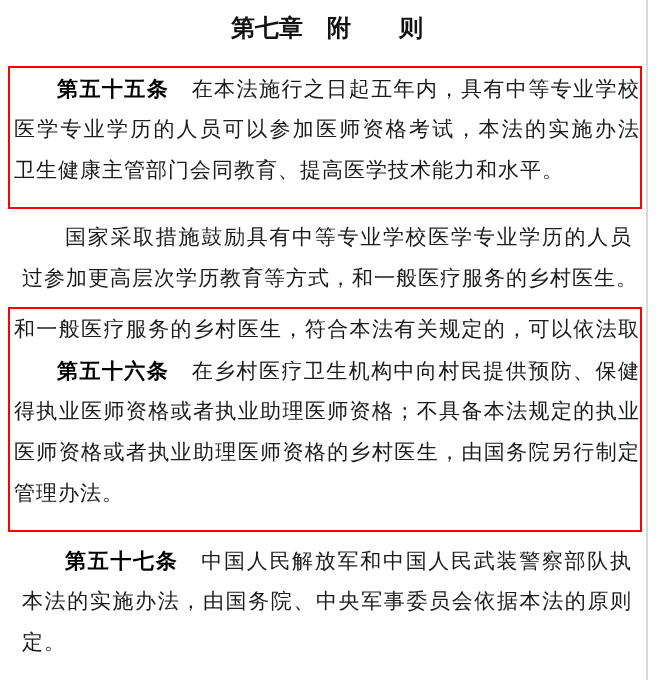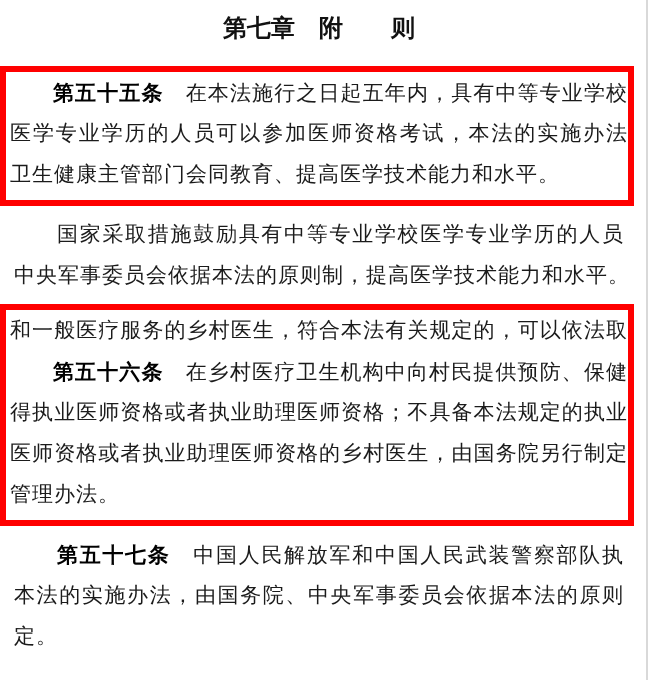--- a/index.html
+++ b/index.html
@@ -14,39 +14,39 @@
   }
   .page-edge {
     position: absolute;
     top: 0;
     left: 646px;
     width: 2px;
     height: 680px;
   }
   .doc {
     position: absolute;
-    left: 6px;
+    left: 14px;
     top: 0;
     width: 626px;
   }
   .chapter-title {
     margin: 12px 0 22px 0;
     font-size: 24px;
     line-height: 32px;
     font-weight: 700;
     text-align: center;
     font-family: "Liberation Sans", sans-serif;
     color: #111111;
     white-space: pre;
   }
   .para { margin: 8px; }
   .para.boxed {
-    border: 6px solid #f97316;
+    border: 2px solid #f97316;
     margin: 2px -2px 2px -6px;
-    padding: 0 0 5px 4px;
+    padding: 0 0 16px 4px;
   }
   .line {
     font-size: 21px;
     line-height: 41px;
     height: 41px;
     overflow: hidden;
     white-space: pre;
     letter-spacing: 1px;
   }
   .line.indent { text-indent: 43px; }
@@ -68,21 +68,21 @@
   <div class="doc">
     <h1 class="chapter-title">第七章　附　　则</h1>
     <div id="blocks">
         <div class="para boxed" style="border-color: rgb(255, 0, 0);">
           <div class="line indent fill"><span class="seg-bold">第五十五条</span><span class="seg">　在本法施行之日起五年内，具有中等专业学校</span></div>
           <div class="line fill"><span class="seg">医学专业学历的人员可以参加医师资格考试，本法的实施办法</span></div>
           <div class="line"><span class="seg">卫生健康主管部门会同教育、提高医学技术能力和水平。</span></div>
         </div>
         <div class="para">
           <div class="line indent fill"><span class="seg">国家采取措施鼓励具有中等专业学校医学专业学历的人员通</span></div>
-          <div class="line"><span class="seg">中央军事委员会依据本法的原则制，提高医学技术能力和水平。</span></div>
+          <div class="line"><span class="seg">过参加更高层次学历教育等方式，和一般医疗服务的乡村医生。</span></div>
         </div>
         <div class="para boxed" style="border-color: rgb(255, 0, 0);">
           <div class="line fill"><span class="seg">和一般医疗服务的乡村医生，符合本法有关规定的，可以依法取</span></div>
           <div class="line indent fill"><span class="seg-bold">第五十六条</span><span class="seg">　在乡村医疗卫生机构中向村民提供预防、保健</span></div>
           <div class="line fill"><span class="seg">得执业医师资格或者执业助理医师资格；不具备本法规定的执业</span></div>
           <div class="line fill"><span class="seg">医师资格或者执业助理医师资格的乡村医生，由国务院另行制定</span></div>
           <div class="line"><span class="seg">管理办法。</span></div>
         </div>
         <div class="para">
           <div class="line indent fill"><span class="seg-bold">第五十七条</span><span class="seg">　中国人民解放军和中国人民武装警察部队执行</span></div>

